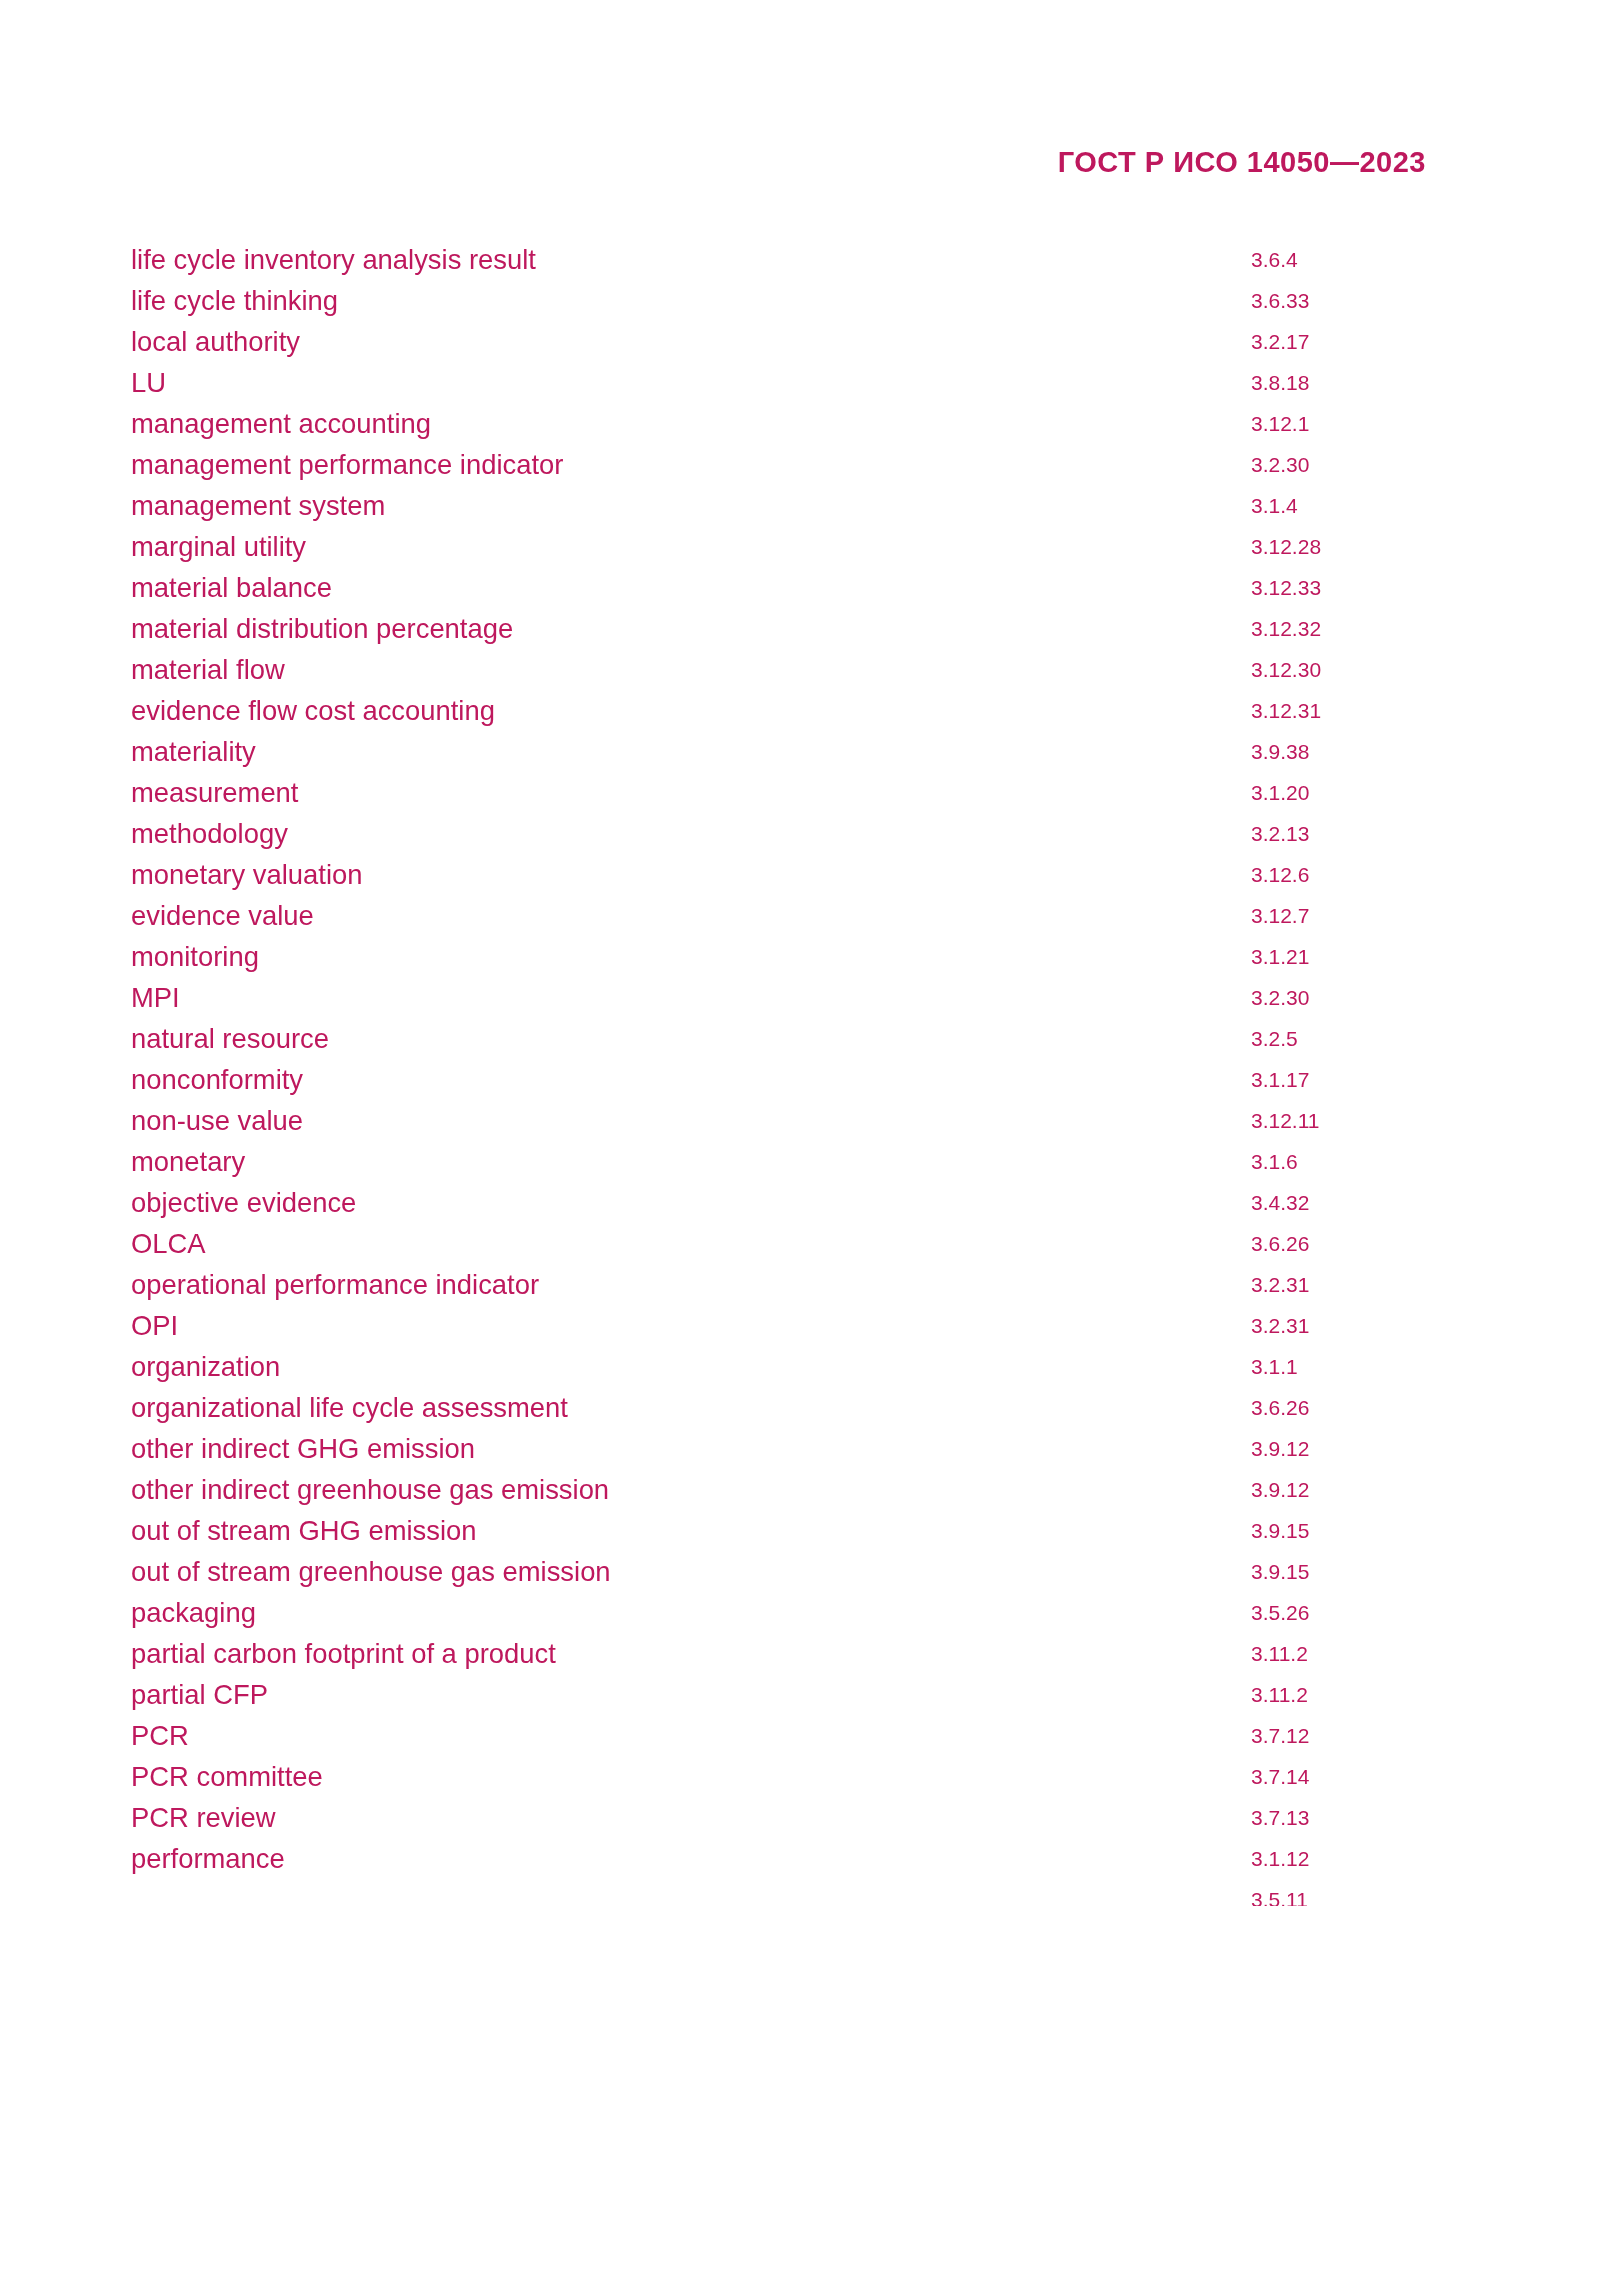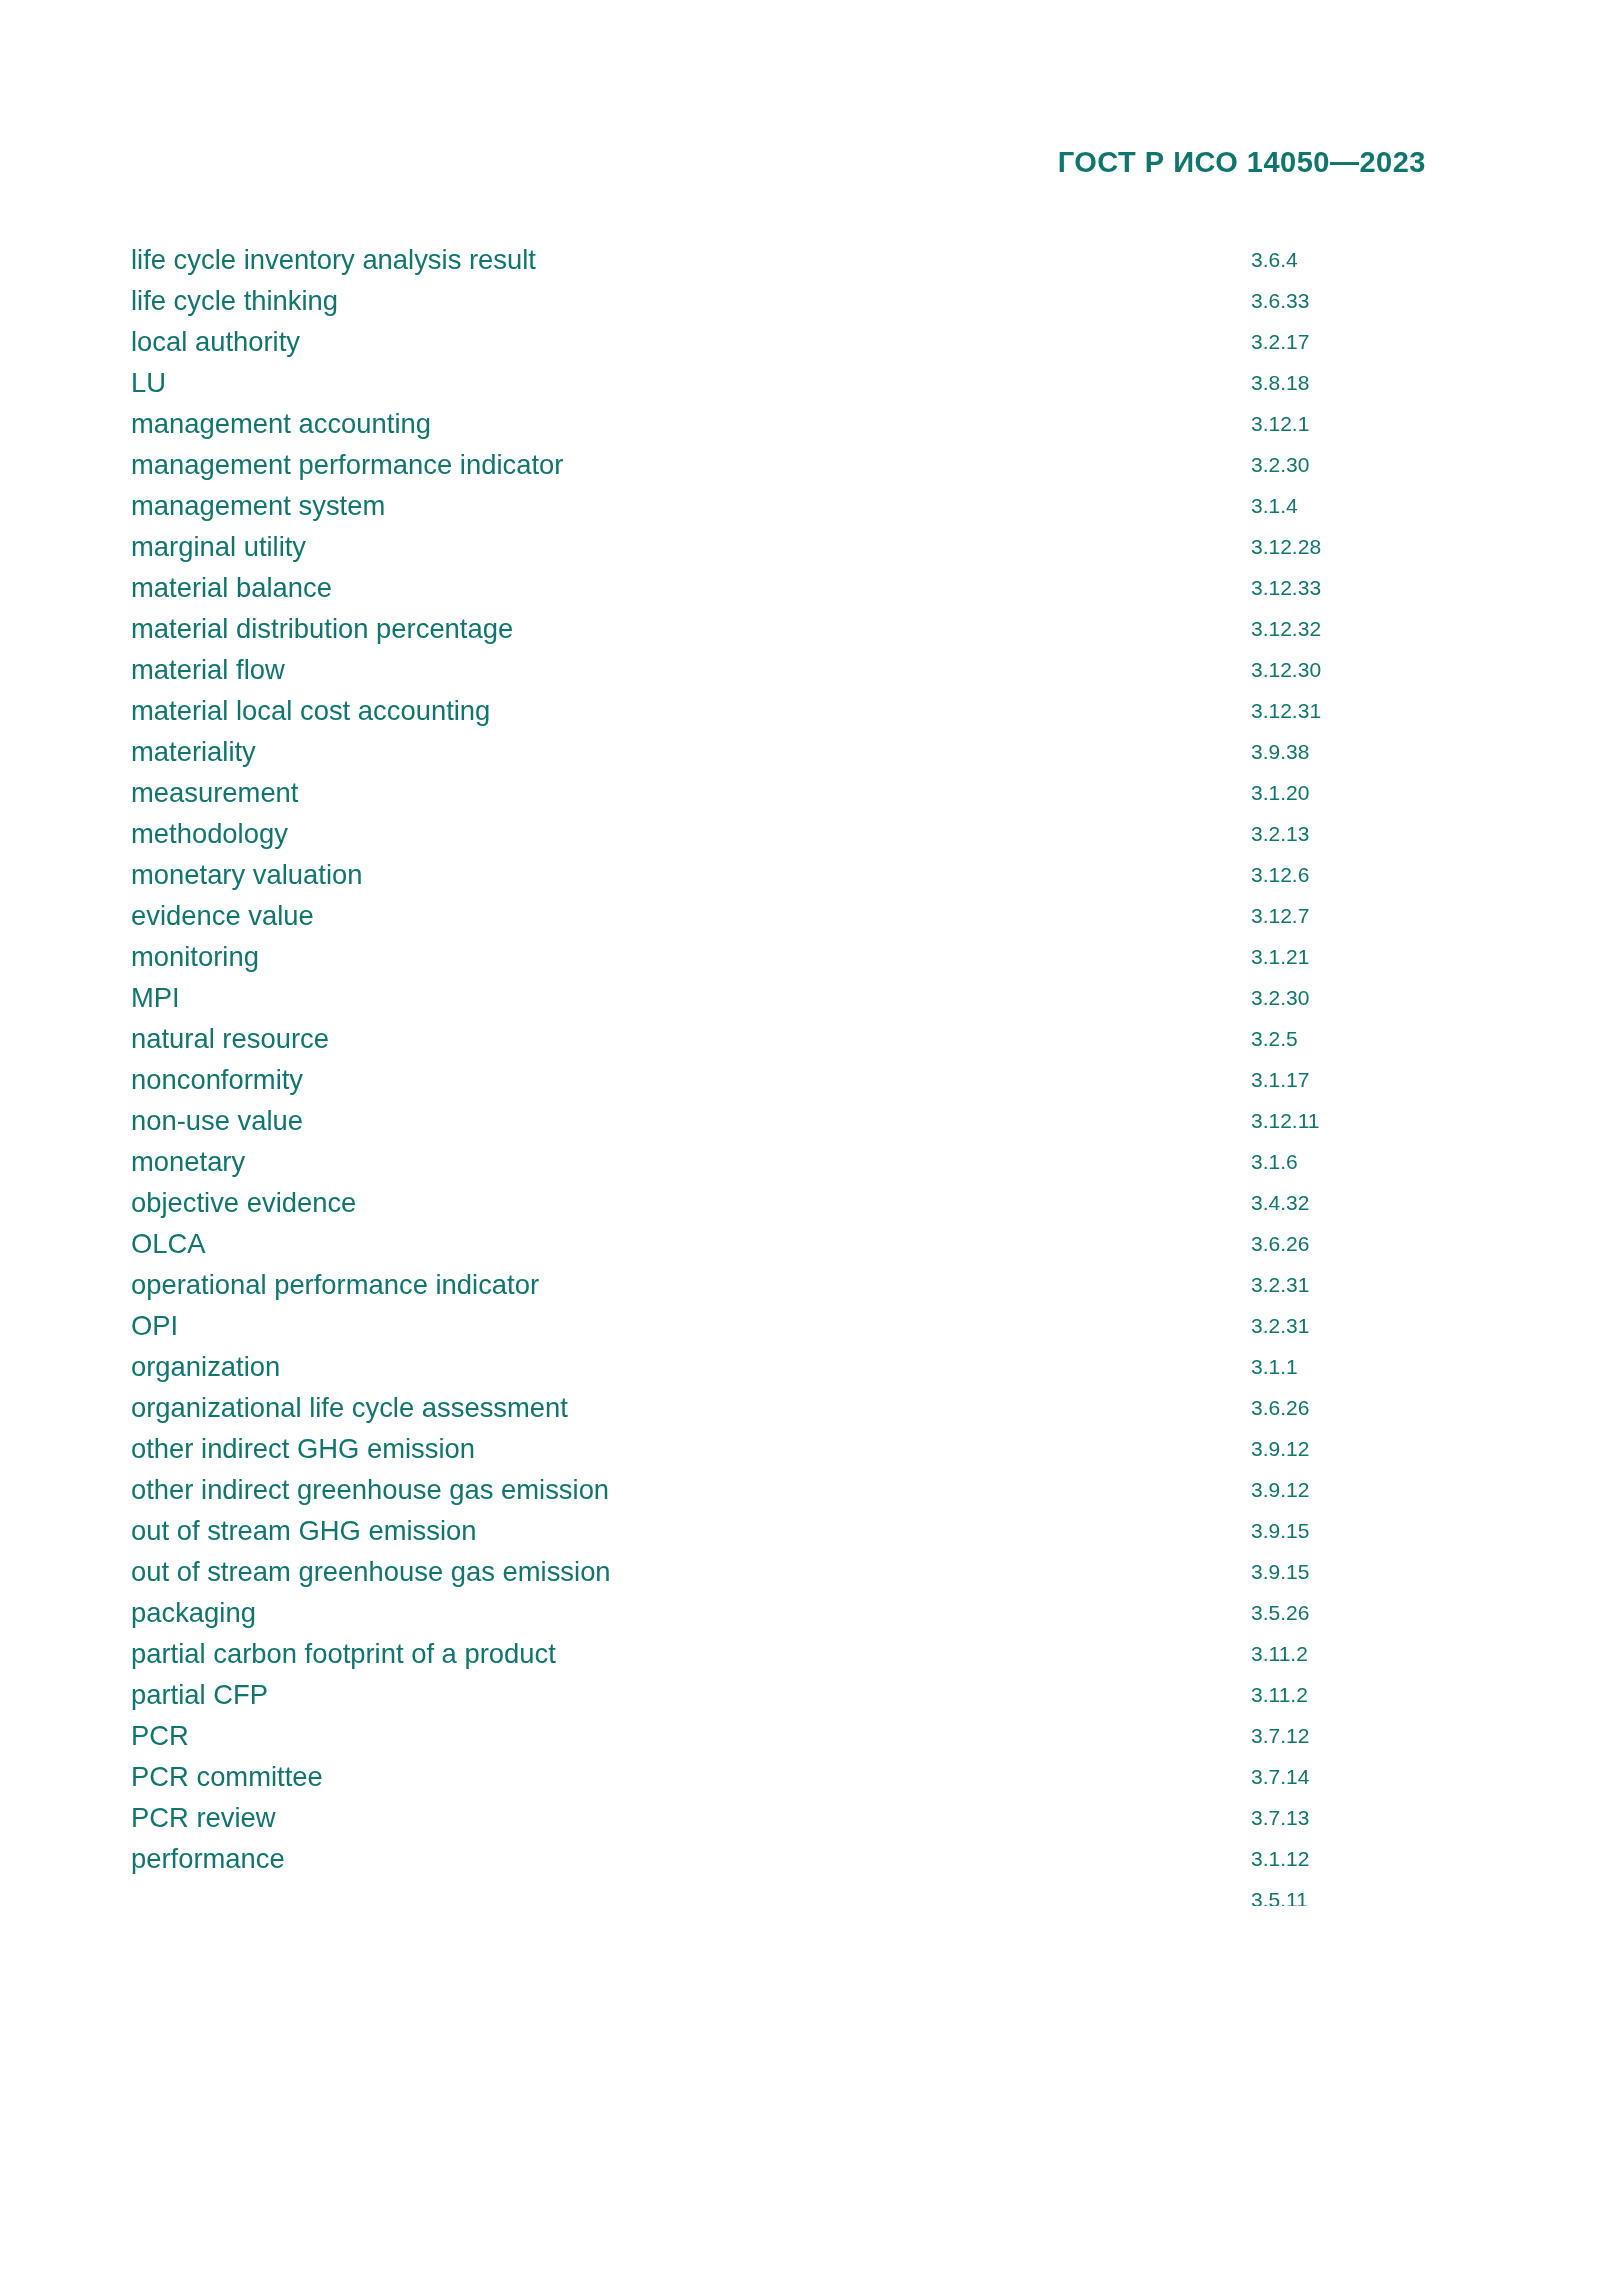--- a/index.html
+++ b/index.html
@@ -5,21 +5,21 @@
   html, body {
     margin: 0;
     padding: 0;
     background: #ffffff;
   }
   .page {
     position: relative;
     width: 1621px;
     height: 1906px;
     background: #ffffff;
-    color: #0f766e;
+    color: #be185d;
     font-family: "Liberation Sans", sans-serif;
     overflow: hidden;
   }
   .doc-header {
     position: absolute;
     top: 147px;
     left: 0;
     right: 195px;
     text-align: right;
     font-size: 29px;
@@ -116,21 +116,21 @@
         <span class="index-term">material distribution percentage</span>
         <span class="index-ref">3.12.32</span>
       </div>
 
       <div class="index-row">
         <span class="index-term">material flow</span>
         <span class="index-ref">3.12.30</span>
       </div>
 
       <div class="index-row">
-        <span class="index-term">material local cost accounting</span>
+        <span class="index-term">evidence flow cost accounting</span>
         <span class="index-ref">3.12.31</span>
       </div>
 
       <div class="index-row">
         <span class="index-term">materiality</span>
         <span class="index-ref">3.9.38</span>
       </div>
 
 
       <div class="index-row">

